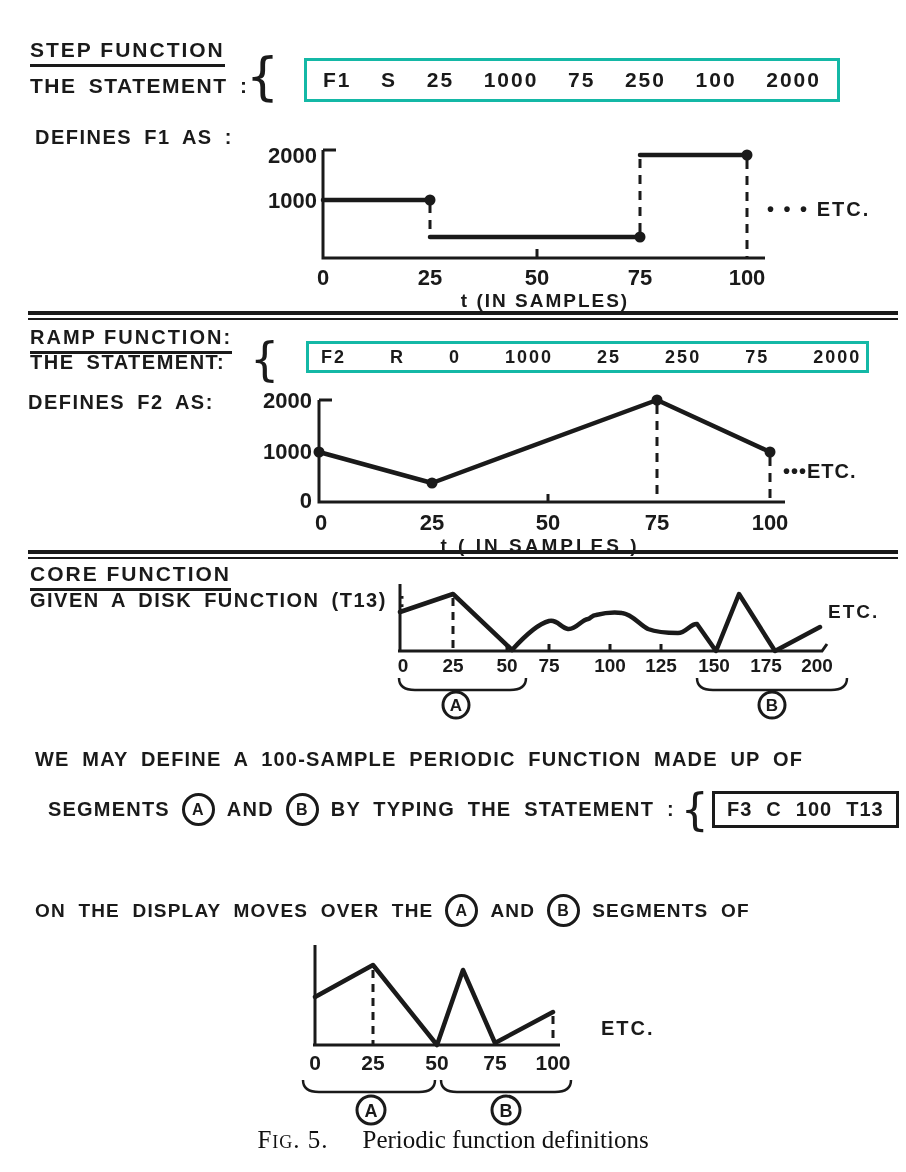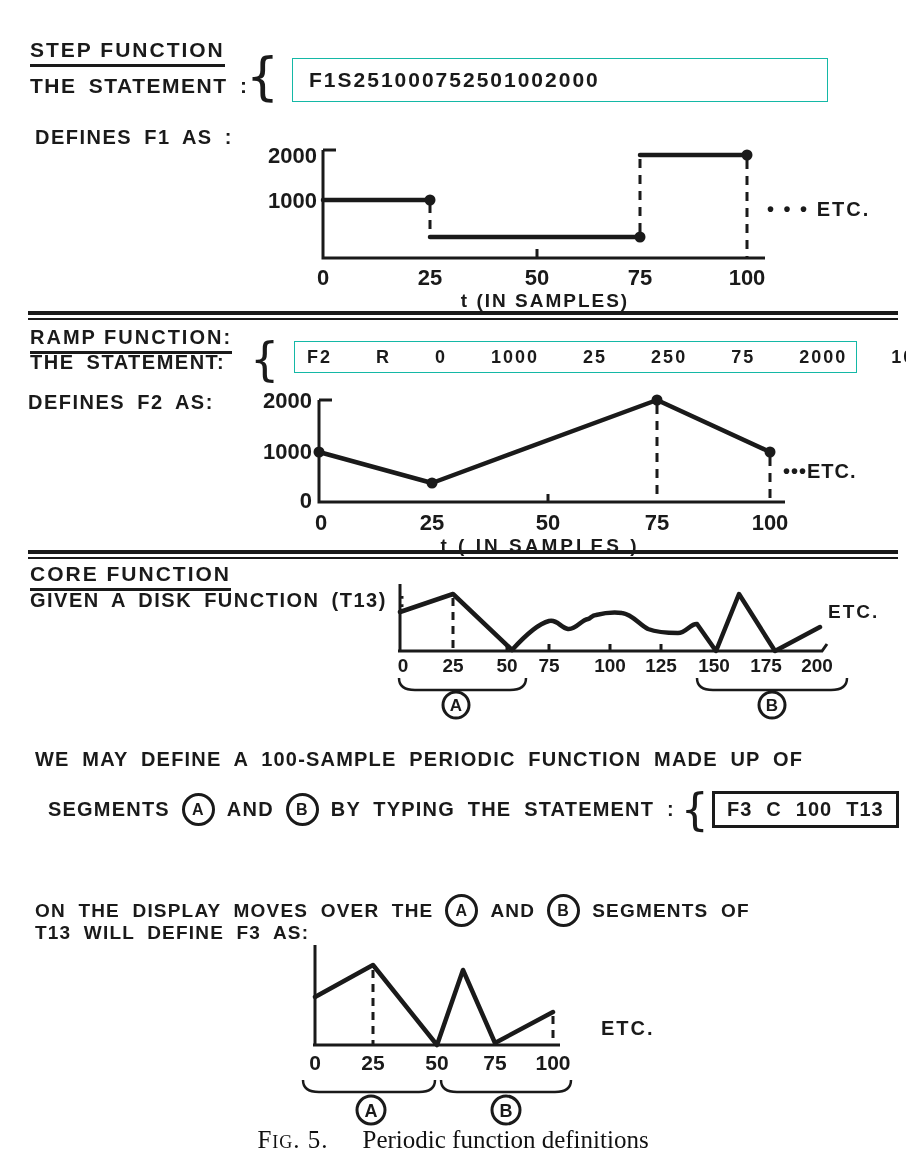--- a/index.html
+++ b/index.html
@@ -3,22 +3,22 @@
 <meta charset="utf-8">
 <style>
   html,body{margin:0;padding:0;background:#e8e8e8;}
   .page{position:relative;width:906px;height:1172px;background:#ffffff;overflow:hidden;
         font-family:"Liberation Sans","DejaVu Sans",sans-serif;color:#1a1a1a;}
   .hand{font-weight:700;color:#1a1a1a;white-space:nowrap;}
   .abs{position:absolute;}
   .heading{font-size:21px;letter-spacing:2px;border-bottom:3px solid #1a1a1a;padding-bottom:2px;}
   .lbl{font-size:20px;letter-spacing:1.5px;word-spacing:5px;}
   .sep{position:absolute;left:28px;width:870px;height:3px;border-top:4px solid #1a1a1a;border-bottom:2px solid #1a1a1a;}
-  .stmt-box{position:absolute;border:1px solid #14b8a6;box-sizing:border-box;
-            display:flex;align-items:center;justify-content:flex-start;}
+  .stmt-box{position:absolute;border:3px solid #14b8a6;box-sizing:border-box;
+            display:flex;align-items:center;justify-content:space-between;margin-left:12px;}
   .stmt-box span{font-weight:700;letter-spacing:2px;}
   .brace{position:absolute;font-family:"DejaVu Sans",sans-serif;font-weight:400;color:#1a1a1a;line-height:1;}
   .para{position:absolute;display:flex;align-items:center;font-weight:700;font-size:20px;
         letter-spacing:1.2px;word-spacing:6px;white-space:nowrap;color:#1a1a1a;}
   .circ{display:inline-flex;width:27px;height:27px;border:3px solid #1a1a1a;border-radius:50%;
         align-items:center;justify-content:center;font-size:16px;font-weight:700;flex:0 0 auto;}
   .inline-box{display:inline-flex;align-items:center;border:3px solid #1a1a1a;padding:4px 12px;gap:14px;}
   .inline-box span{font-size:20px;font-weight:700;letter-spacing:1px;}
   .gap{display:inline-block;width:12px;flex:0 0 auto;}
   svg{position:absolute;overflow:visible;}
@@ -164,21 +164,20 @@
     <span>ON THE DISPLAY MOVES OVER THE</span>
       <span class="gap"></span>
     <span class="circ">A</span>
       <span class="gap"></span>
     <span>AND</span>
       <span class="gap"></span>
     <span class="circ">B</span>
       <span class="gap"></span>
     <span>SEGMENTS OF</span>
   </div>
-  <div class="para" style="left:35px;top:922px;font-size:19px;">T13 WILL DEFINE F3 AS:</div>
 
   <svg style="left:285px;top:940px;" width="420" height="190" viewBox="0 0 420 190">
     <path class="stroke" stroke-width="3" d="M30,5 V105 M28,105 H275"></path>
     <path class="stroke" stroke-width="3" stroke-dasharray="8 6" d="M88,30 V105 M268,76 V105"></path>
     <polyline class="stroke" stroke-width="4.5" stroke-linejoin="round" stroke-linecap="round" points="30,57 88,25 152,105 178,30 210,103 268,72"></polyline>
     <text x="30" y="130" text-anchor="middle" font-size="21">0</text>
     <text x="88" y="130" text-anchor="middle" font-size="21">25</text>
     <text x="152" y="130" text-anchor="middle" font-size="21">50</text>
     <text x="210" y="130" text-anchor="middle" font-size="21">75</text>
     <text x="268" y="130" text-anchor="middle" font-size="21">100</text>

